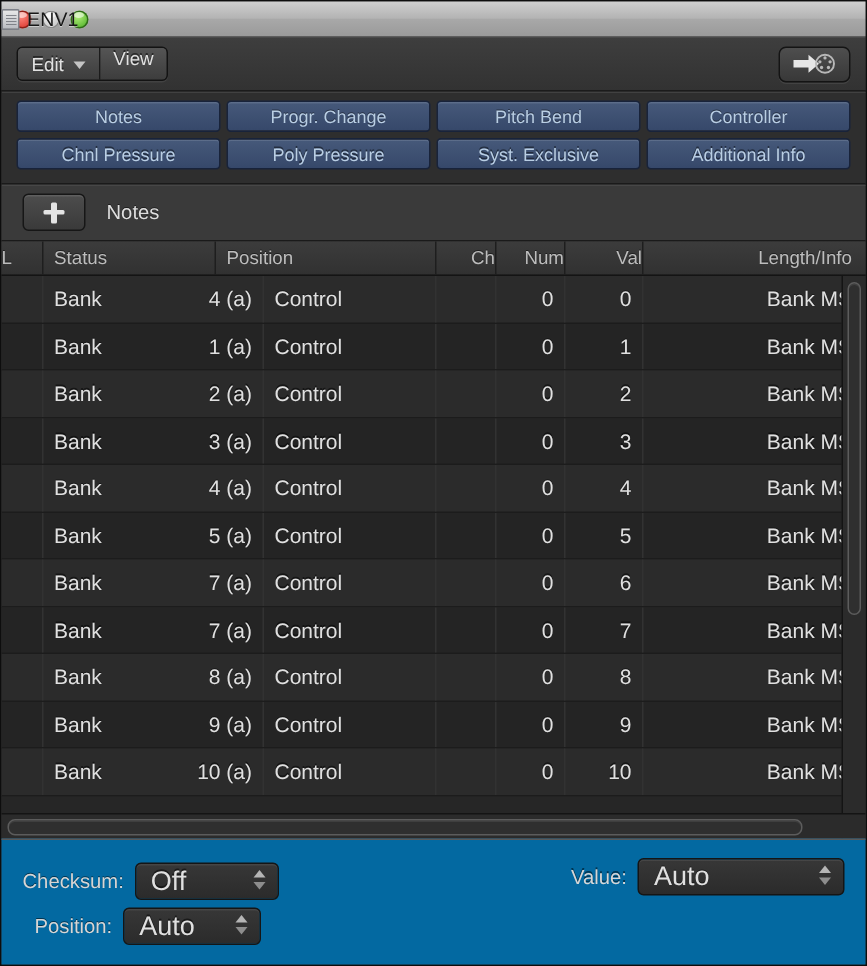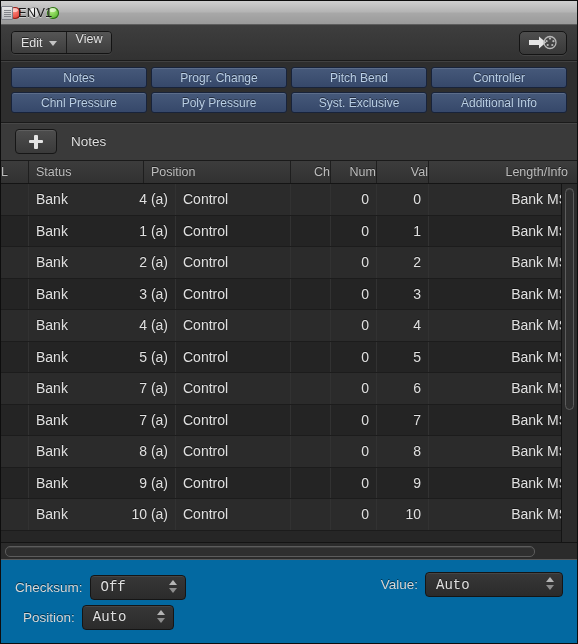--- a/index.html
+++ b/index.html
@@ -193,22 +193,22 @@
   .brow{ display:flex; align-items:center; height:30px; }
   .bfield{ display:flex; align-items:center; gap:7px; }
   .blabel{ color:#d6d6d6; font-size:13.5px; text-shadow:0 -1px 0 rgba(0,0,0,.5); }
   .stepper{
     height:25px; border-radius:4px; position:relative;
     background:linear-gradient(to bottom,#373737,#2b2b2b);
     border:1px solid #151515;
     display:flex; align-items:center;
     box-shadow:inset 0 1px 0 rgba(255,255,255,.08);
   }
-  .stepper .sval{ padding:0 28px 0 10px; color:#e0e0e0; font-size:14px;
-                  text-shadow:0 -1px 0 rgba(0,0,0,.5);font-family:Liberation Mono, monospace; }
+  .stepper .sval{ padding:0 28px 0 10px; color:#e0e0e0; font-size:18px;
+                  text-shadow:0 -1px 0 rgba(0,0,0,.5); }
   .arrows{ position:absolute; right:8px; top:4px; display:flex; flex-direction:column; gap:3px; }
   .ar-up{ width:0;height:0;border-left:4px solid transparent;border-right:4px solid transparent;
           border-bottom:5px solid #b5b5b5; }
   .ar-dn{ width:0;height:0;border-left:4px solid transparent;border-right:4px solid transparent;
           border-top:5px solid #8d8d8d; }
   .w-checksum{ width:96px; }
   .w-position{ width:92px; }
   .w-value{ width:138px; }
   .right-field{ position:absolute; right:14px; top:12px; display:flex; align-items:center; gap:7px; }
 </style>

